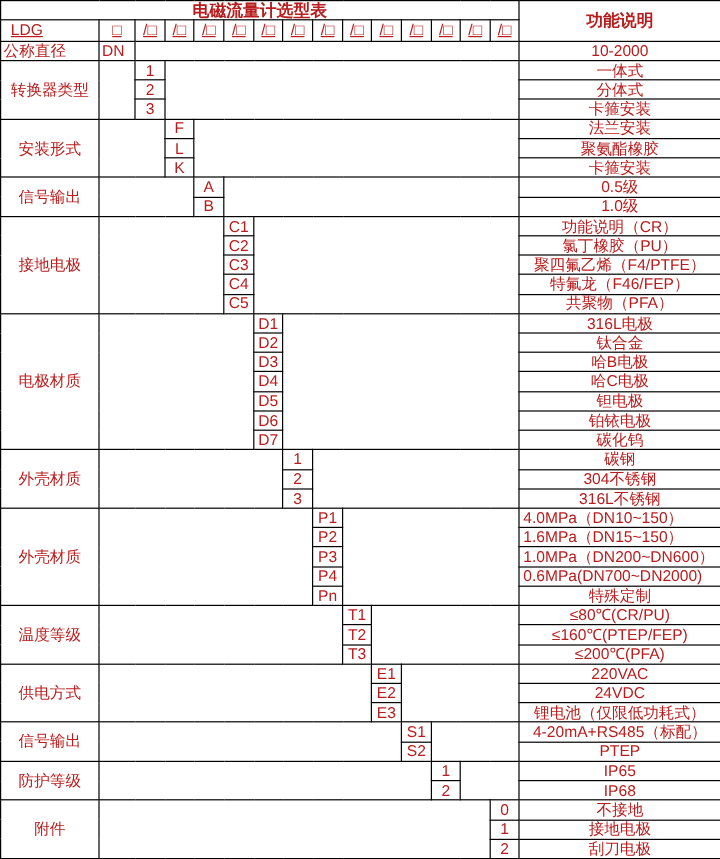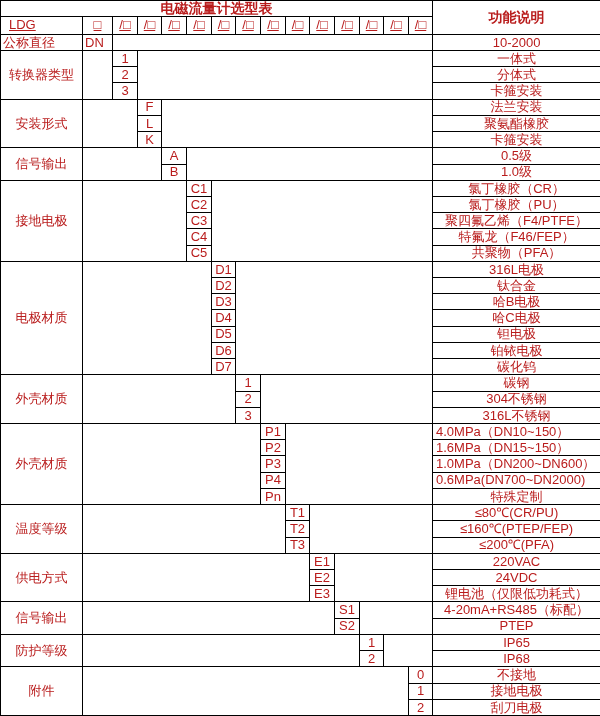--- a/index.html
+++ b/index.html
@@ -118,21 +118,21 @@
       </tr>
       <tr>
         <td>B</td>
         <td>1.0级</td>
       </tr>
       <tr>
         <td rowspan="5">接地电极</td>
         <td colspan="4" rowspan="5"></td>
         <td>C1</td>
         <td colspan="9" rowspan="5"></td>
-        <td>氯丁橡胶（CR）</td>
+        <td>功能说明（CR）</td>
       </tr>
       <tr>
         <td>C2</td>
         <td>氯丁橡胶（PU）</td>
       </tr>
       <tr>
         <td>C3</td>
         <td>聚四氟乙烯（F4/PTFE）</td>
       </tr>
       <tr>

